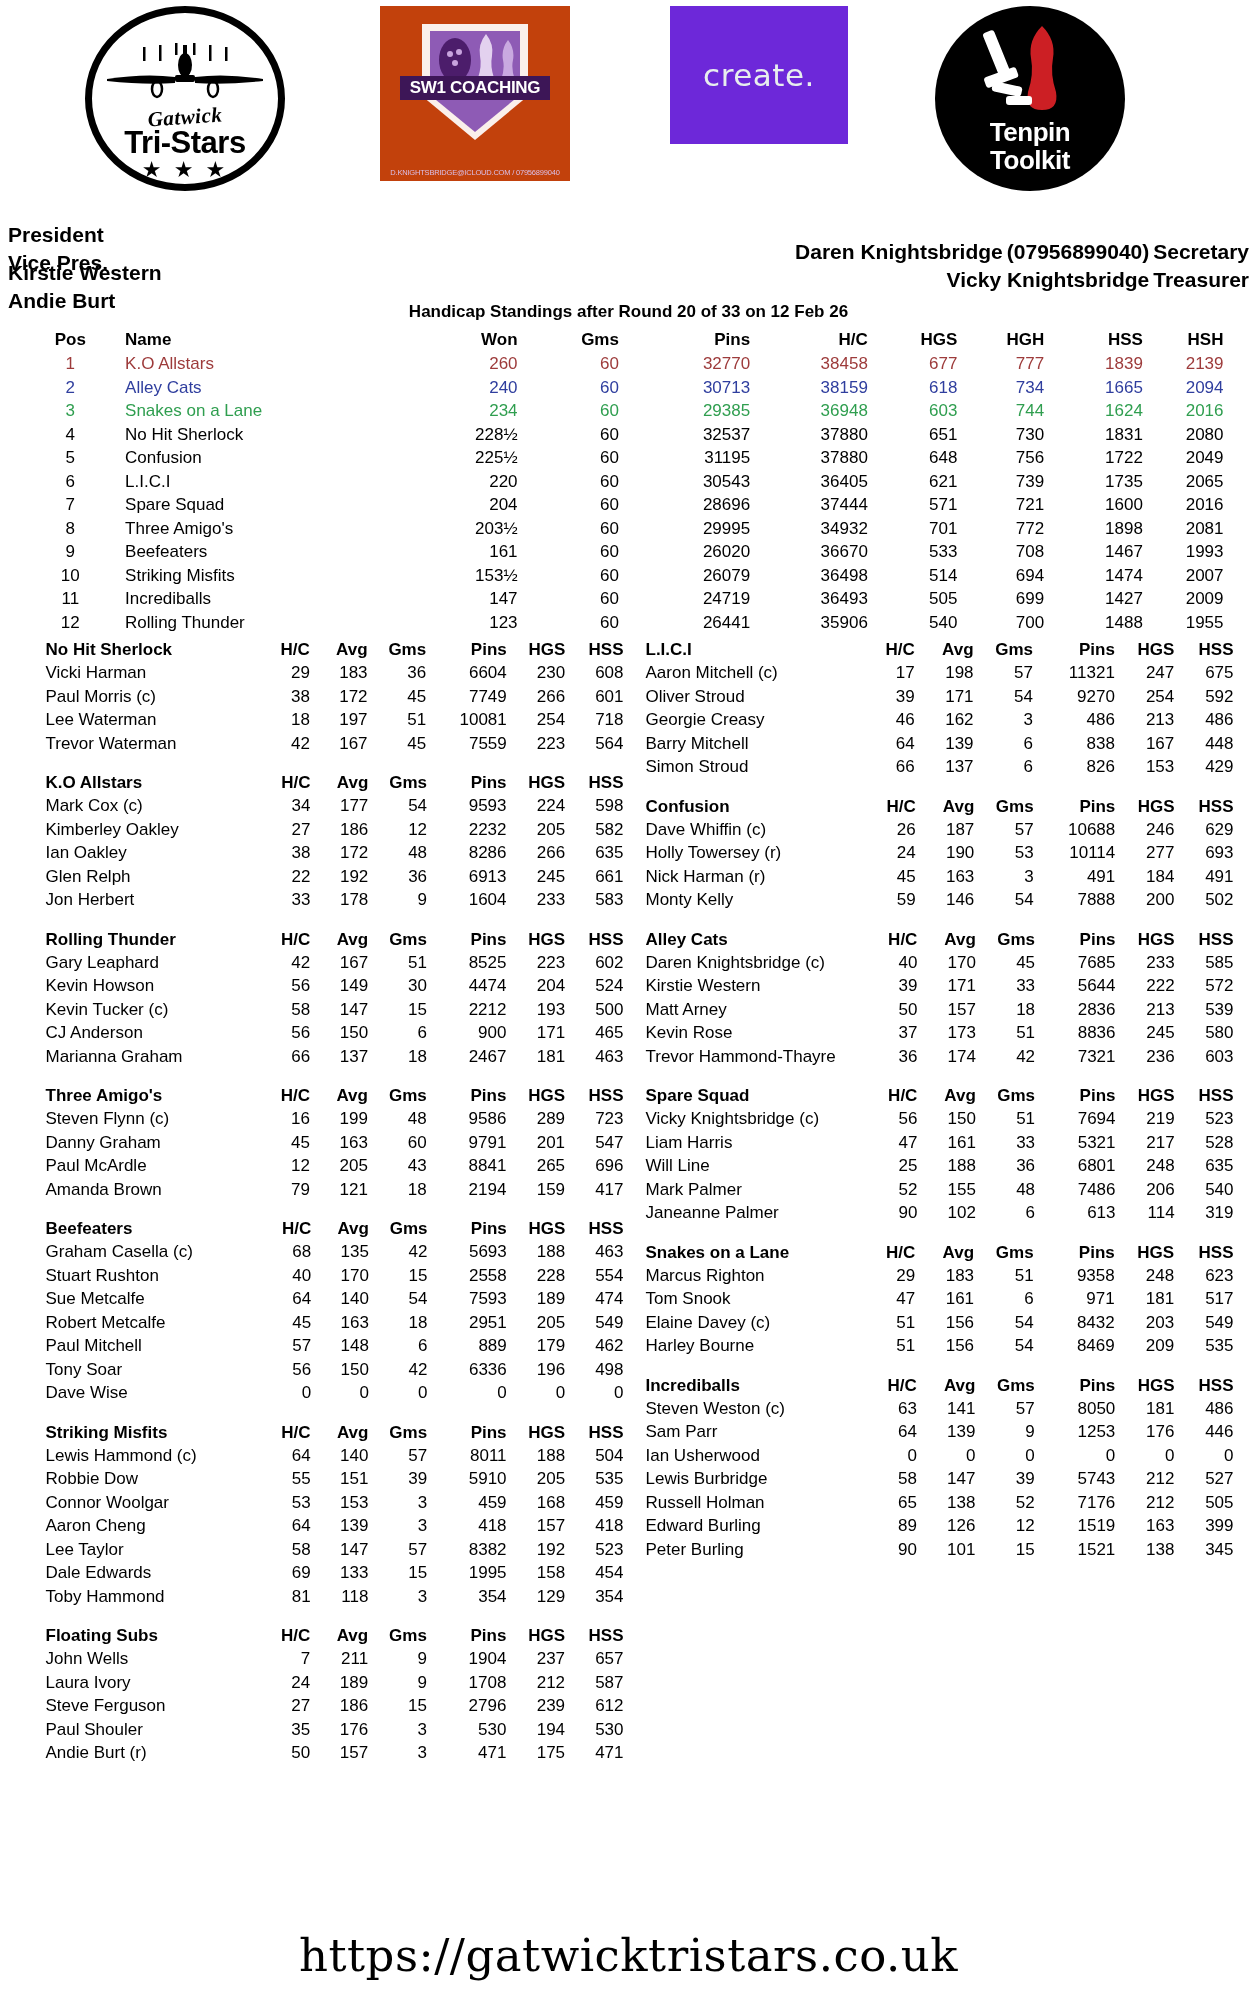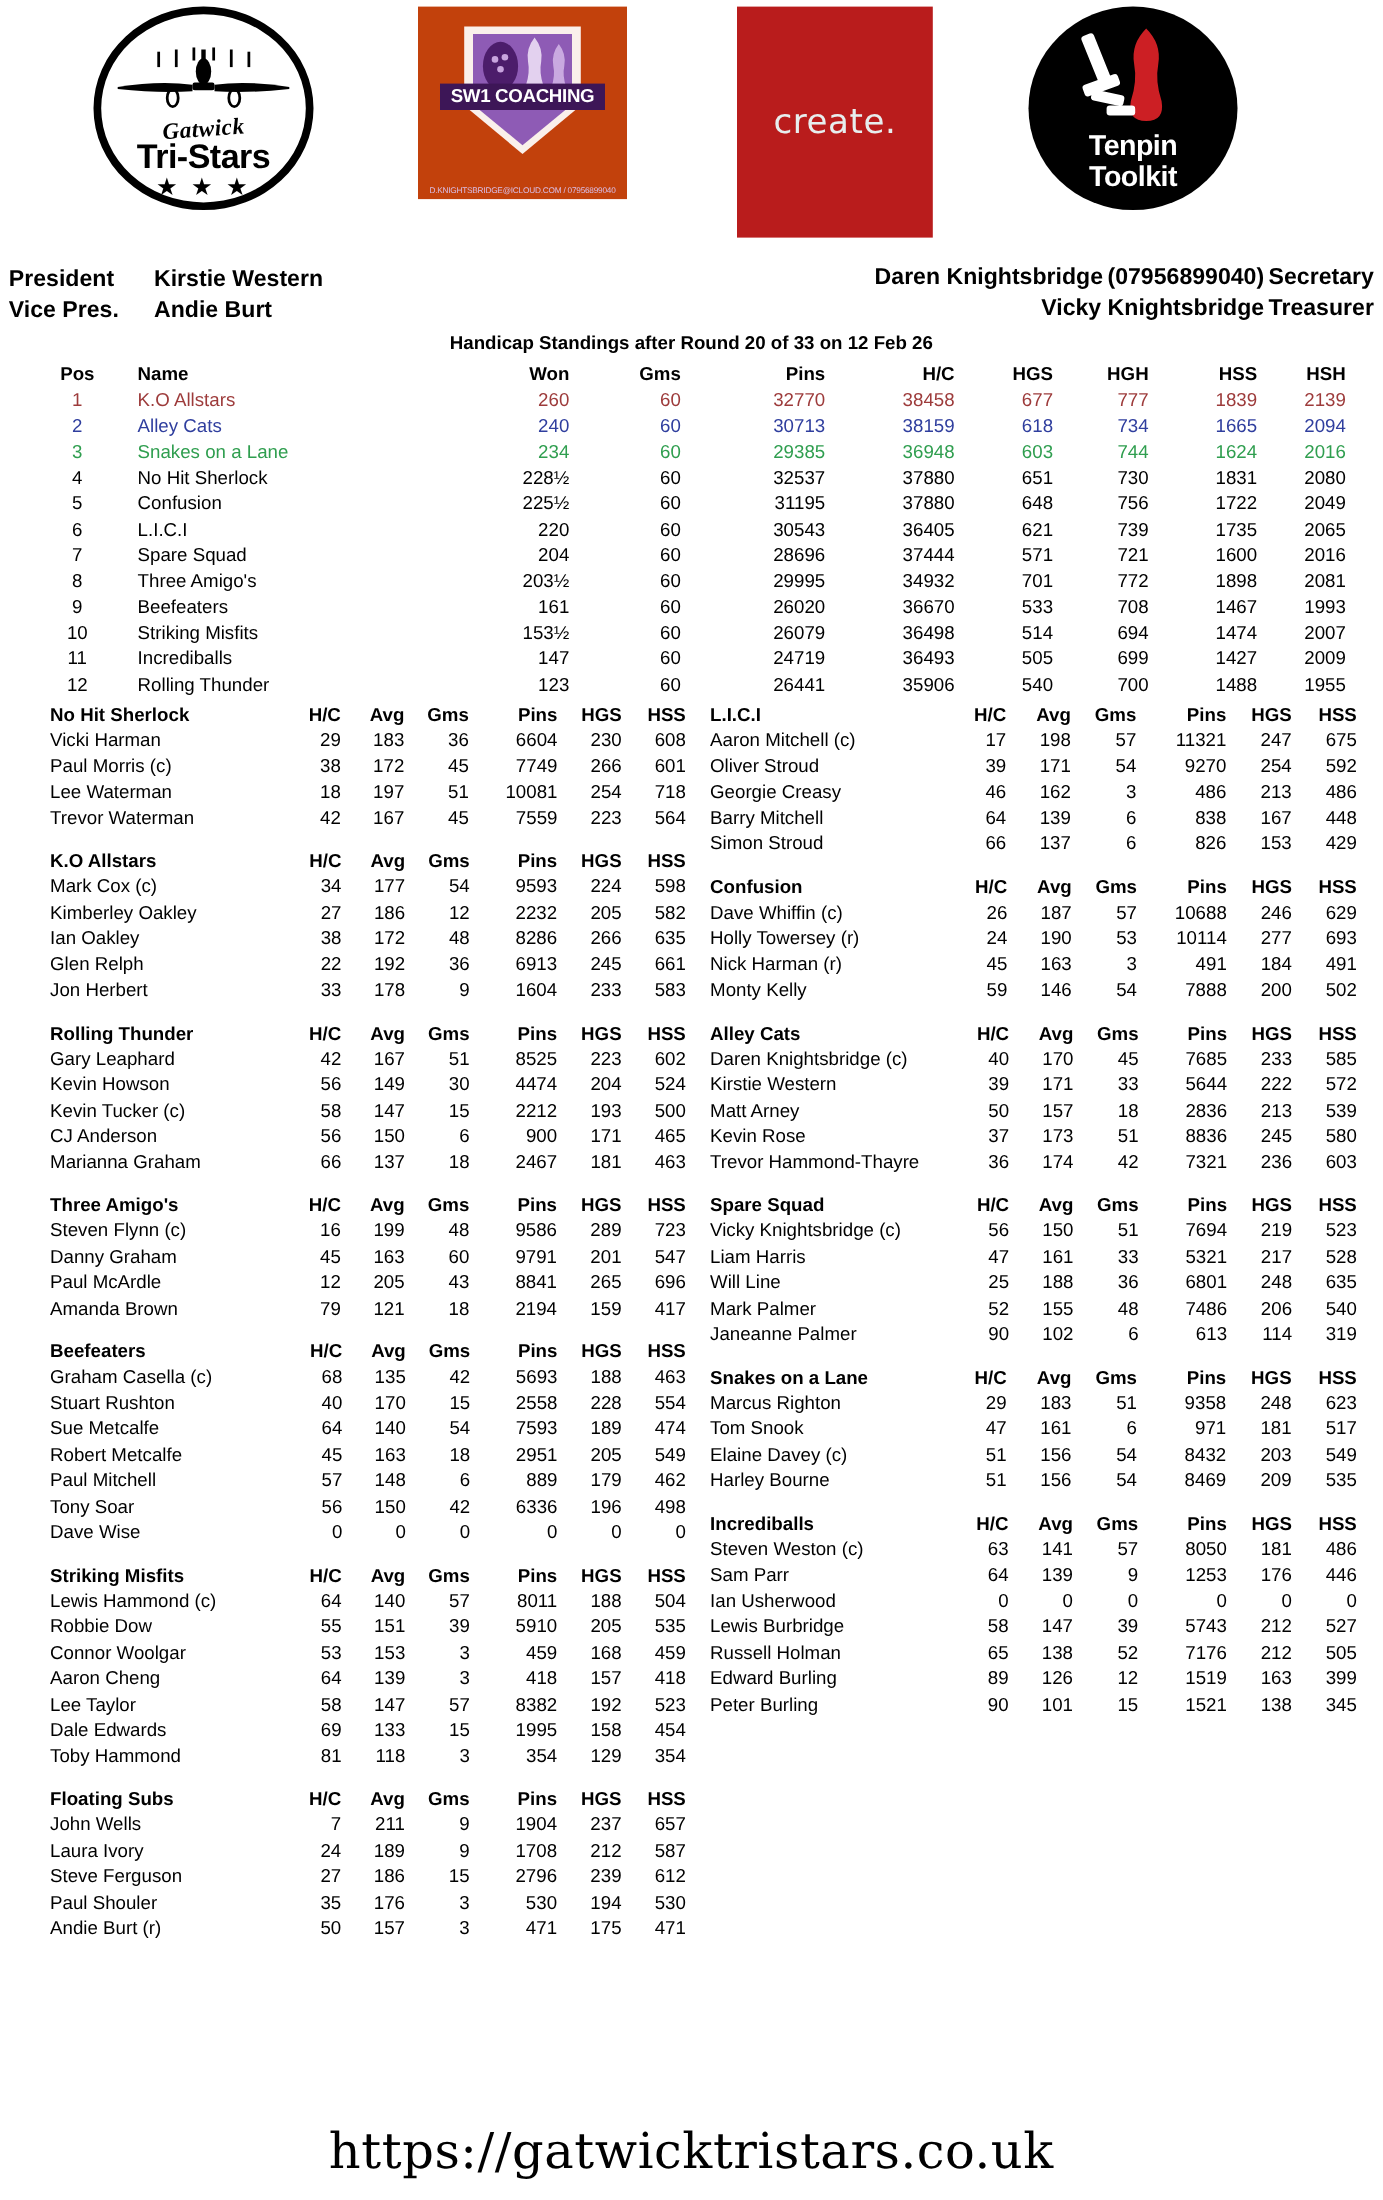--- a/index.html
+++ b/index.html
@@ -89,22 +89,22 @@
   .sw1-contact {
     position: absolute; bottom: 4px; left: 0; right: 0;
     text-align: center; color: #d9bfe8;
     font-size: 7.5px; letter-spacing: -0.2px;
     white-space: nowrap;
     font-family: "Liberation Sans", sans-serif;
   }
 
   
   .create-logo {
-    width: 178px; height: 210px;
-    background: #b91c1c;
+    width: 178px; height: 138px;
+    background: #6d28d9;
     display: flex; align-items: center; justify-content: center;
   }
   .create-txt {
     color: #e7eeee; font-size: 31px;
     font-family: "DejaVu Sans", sans-serif;
     letter-spacing: 0.5px;
   }
 
   
   .tenpin-logo {
@@ -129,21 +129,21 @@
 
   
   .officers {
     position: relative;
     height: 56px;
     padding: 0 8px;
     font-weight: bold;
     font-size: 21px;
   }
   .off-row { display: flex; height: 28px; align-items: center; }
-  .off-left { display: flex; gap: 14px; }
+  .off-left { display: flex; gap: 14px; flex-direction: column; }
   .off-lbl { width: 118px; }
   .off-right {
     position: absolute; right: 8px;
     display: flex; gap: 4px; align-items: center;
   }
   .off-r1 { top: 0; }
   .off-r2 { top: 28px; }
 
   
   .doc-title {

